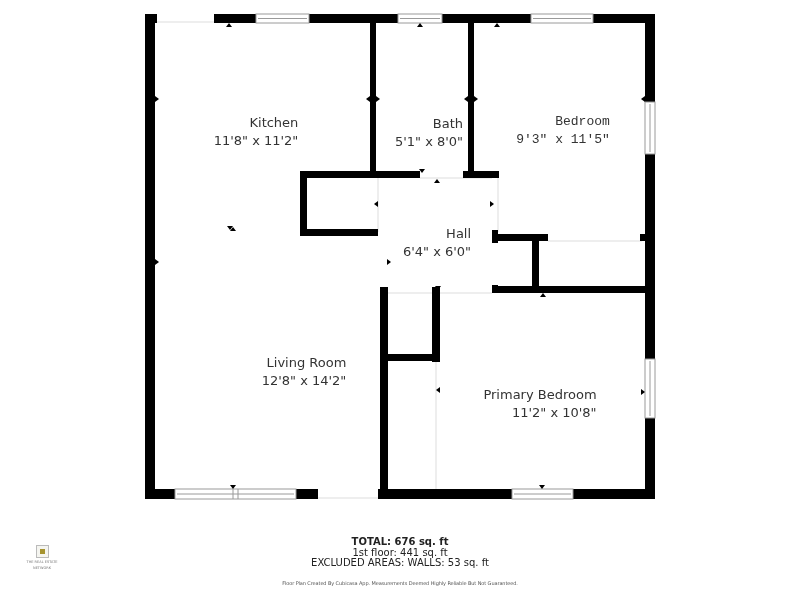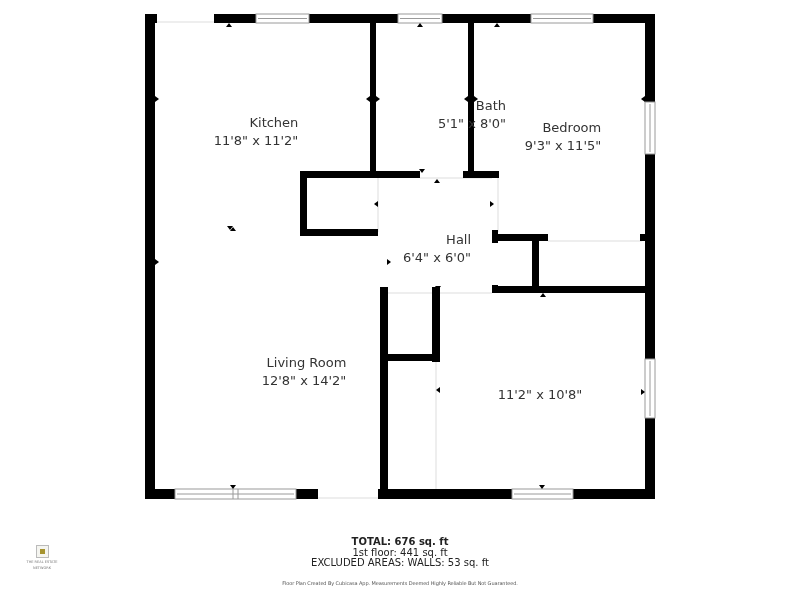--- a/index.html
+++ b/index.html
@@ -129,37 +129,38 @@
     <polygon points="641,389 645,392 641,395"></polygon>
     <polygon points="539,485 545,485 542,489"></polygon>
     <polygon points="230,485 236,485 233,489"></polygon>
   </g>
 </svg>
 
 <div class="room-label" style="left:256px; top:114px;">
   <div>Kitchen</div>
   <div>11'8" x 11'2"</div>
 </div>
-<div class="room-label" style="left:429px; top:97px;margin-left:43px;">
+<div class="room-label" style="left:429px; top:115px;">
   <div>Bath</div>
   <div>5'1" x 8'0"</div>
 </div>
-<div class="room-label" style="left:563px; top:119px;">
+<div class="room-label" style="left:563px; top:113px;font-family:Liberation Mono, monospace;">
   <div>Bedroom</div>
   <div>9'3" x 11'5"</div>
 </div>
-<div class="room-label" style="left:437px; top:231px;">
+<div class="room-label" style="left:437px; top:225px;">
   <div>Hall</div>
   <div>6'4" x 6'0"</div>
 </div>
 <div class="room-label" style="left:268px; top:354px;margin-left:36px;">
   <div>Living Room</div>
   <div>12'8" x 14'2"</div>
 </div>
 <div class="room-label" style="left:540px; top:386px;">
+  <div>Primary Bedroom</div>
   <div>11'2" x 10'8"</div>
 </div>
 
 <div class="summary">
   <div class="total">TOTAL: 676 sq. ft</div>
   <div>1st floor: 441 sq. ft</div>
   <div>EXCLUDED AREAS: WALLS: 53 sq. ft</div>
 </div>
 <div class="disclaimer">Floor Plan Created By Cubicasa App. Measurements Deemed Highly Reliable But Not Guaranteed.</div>
 

